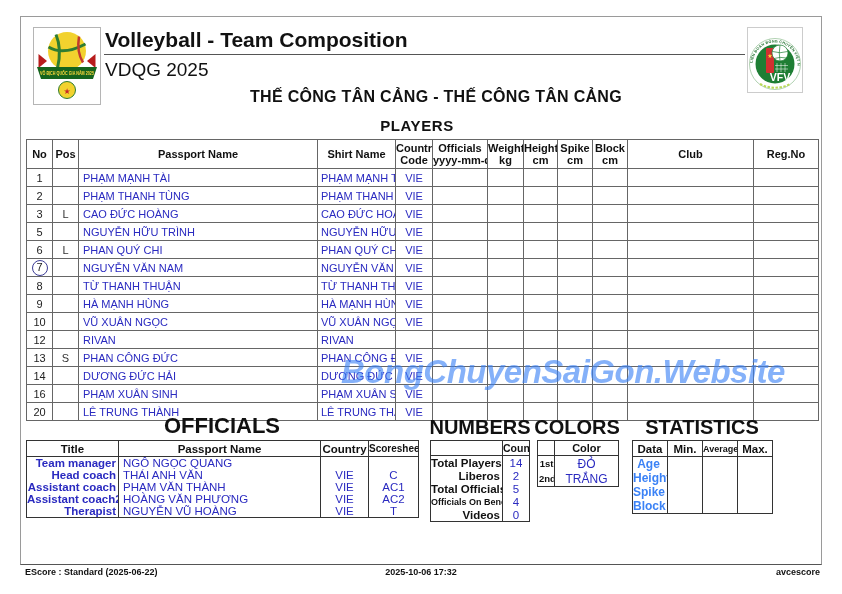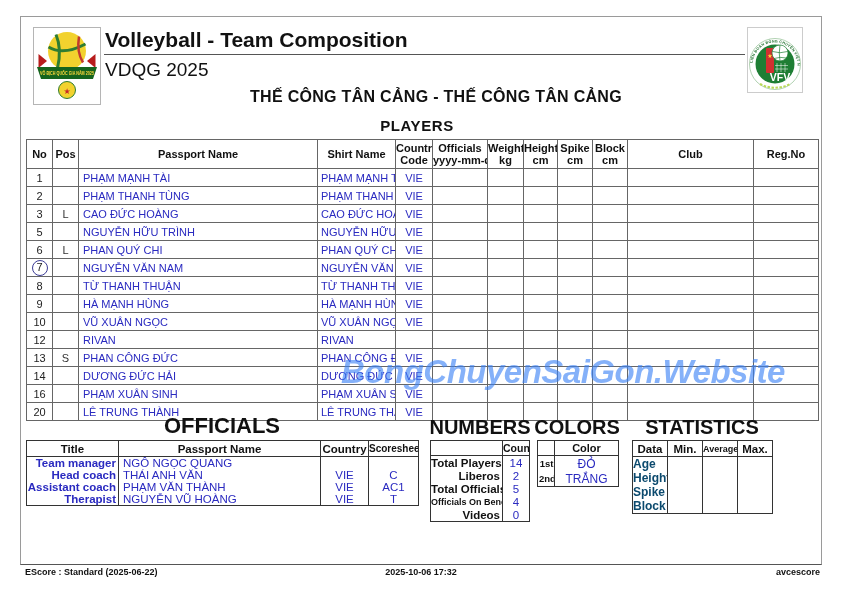--- a/index.html
+++ b/index.html
@@ -71,21 +71,21 @@
   .colors thead th{height:14px;font-size:11px;font-weight:bold;text-align:center;border-bottom:1px solid #333;}
   .colors tbody td{height:15px;vertical-align:middle;}
   .col-rank{font-size:9.5px;font-weight:bold;color:#111;padding-left:1px;}
   .col-val{text-align:center;color:#2a2ac0;font-size:12px;}
 
   .stats{left:632px;top:440px;width:140px;border:1.5px solid #333;}
   .stats th,.stats td{border-left:1px solid #333;border-right:1px solid #333;}
   .stats thead th{height:15px;font-size:11.5px;font-weight:bold;text-align:center;border-bottom:1px solid #333;}
   .stats thead th.avg-h{font-size:9px;}
   .stats tbody td{height:12.5px;vertical-align:middle;}
-  .s-label{text-align:left;font-weight:bold;font-size:12px;color:#0c4a6e;padding-right:3px;}
+  .s-label{text-align:center;font-weight:bold;font-size:12px;color:#3b82f6;padding-right:3px;}
 
   
   .footer-left{position:absolute;left:25px;top:567px;font-size:9px;font-weight:bold;}
   .footer-center{position:absolute;left:0;top:567px;width:842px;text-align:center;font-size:9px;font-weight:bold;}
   .footer-right{position:absolute;right:22px;top:567px;font-size:9px;font-weight:bold;}
 </style>
 </head>
 <body>
 
 <div class="page">
@@ -418,20 +418,26 @@
           <td class="o-center">C</td>
         </tr>
 
         <tr>
           <td class="o-title">Assistant coach</td>
           <td class="o-name">PHẠM VĂN THÀNH</td>
           <td class="o-center">VIE</td>
           <td class="o-center">AC1</td>
         </tr>
 
+        <tr>
+          <td class="o-title">Assistant coach2</td>
+          <td class="o-name">HOÀNG VĂN PHƯƠNG</td>
+          <td class="o-center">VIE</td>
+          <td class="o-center">AC2</td>
+        </tr>
 
         <tr>
           <td class="o-title">Therapist</td>
           <td class="o-name">NGUYỄN VŨ HOÀNG</td>
           <td class="o-center">VIE</td>
           <td class="o-center">T</td>
         </tr>
       </tbody>
   </table>
 

